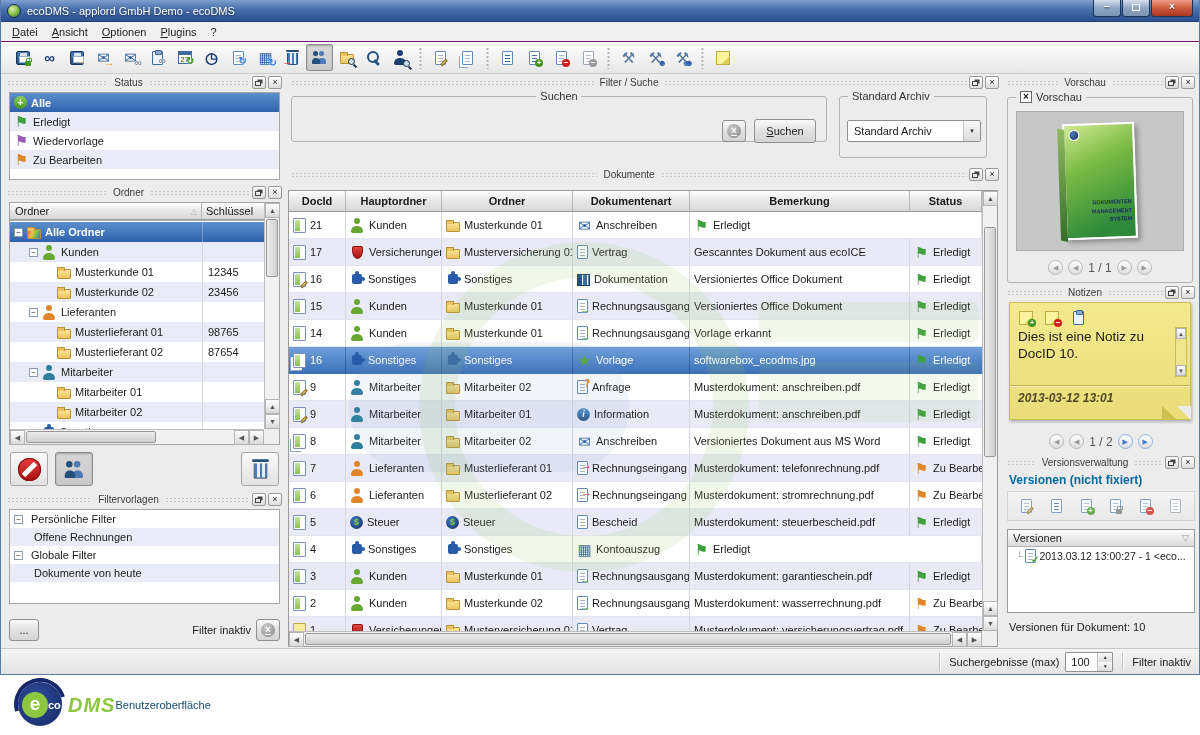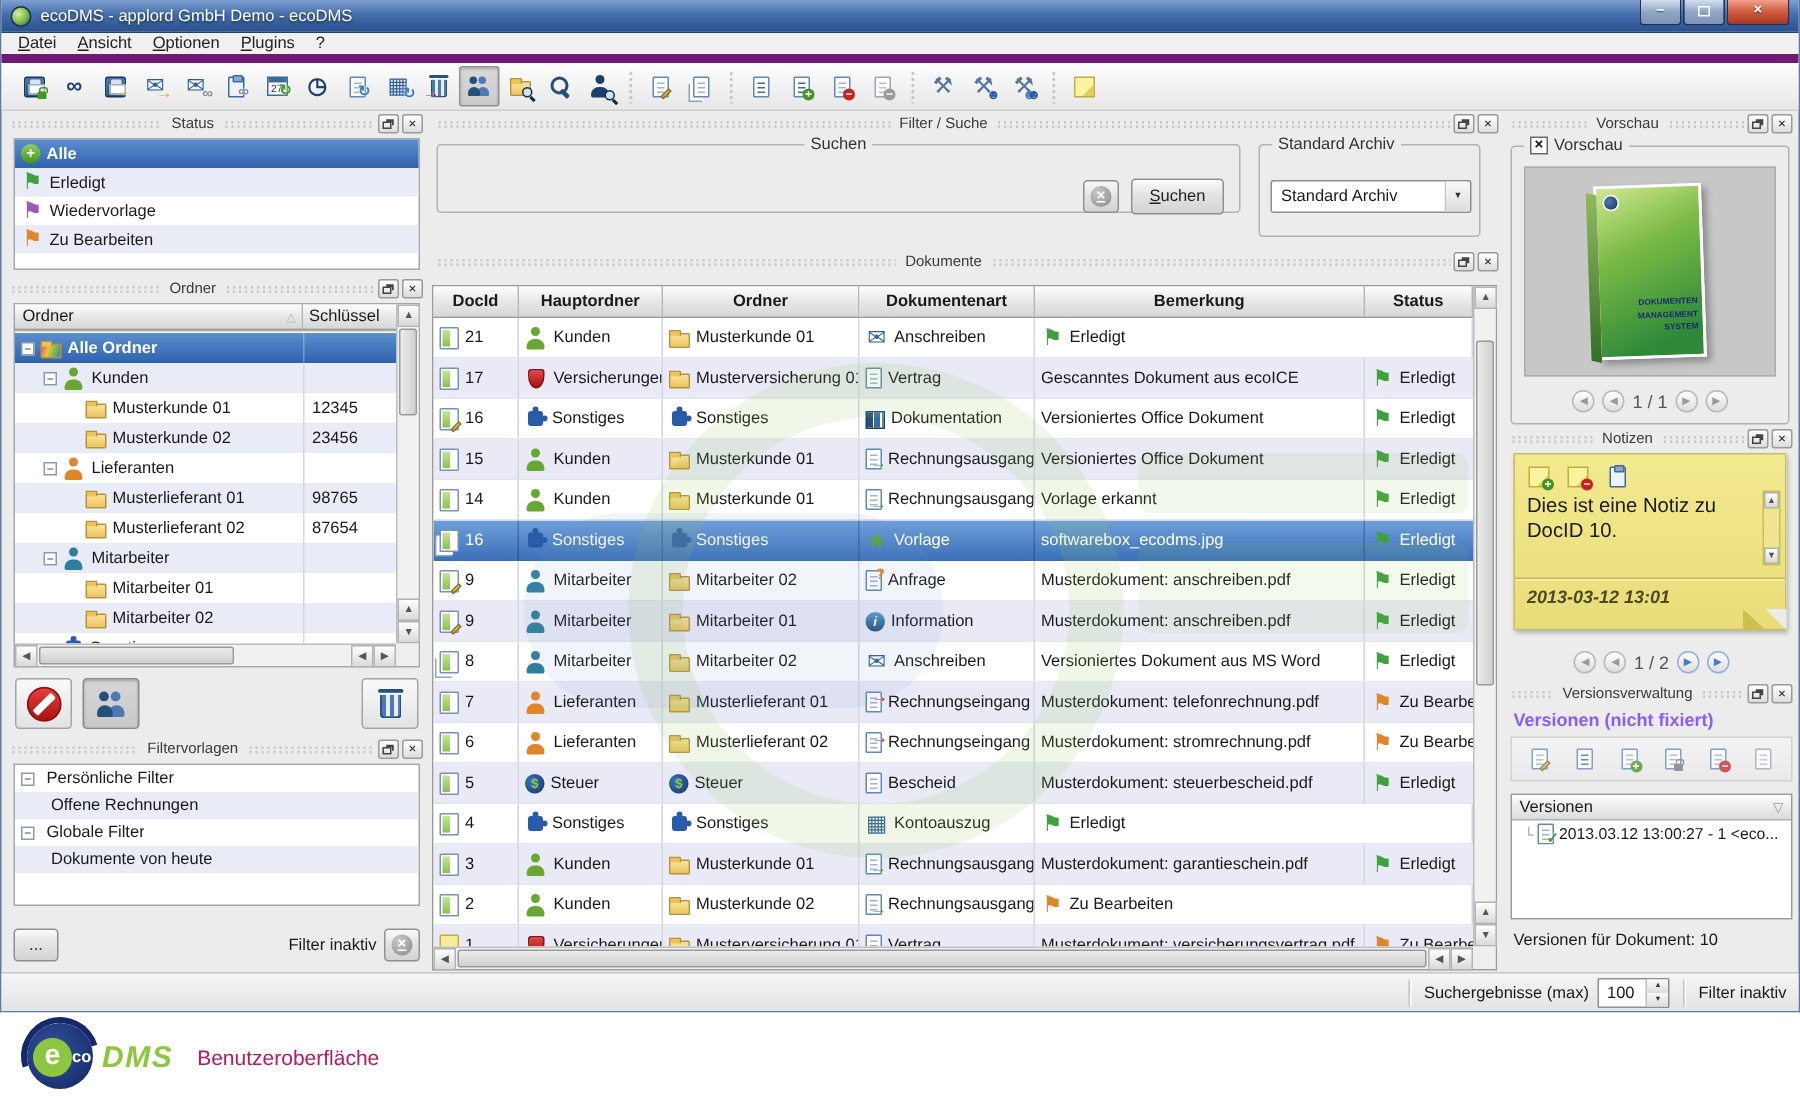--- a/index.html
+++ b/index.html
@@ -13,21 +13,21 @@
 .app-icon{width:14px;height:14px;border-radius:50%;margin:0 6px;
   background:radial-gradient(circle at 35% 35%,#d8efb0,#7cb83d 55%,#1f3f7f);border:1px solid #18305c;flex:none}
 .title-text{color:#fff;font-size:11px;text-shadow:0 1px 2px rgba(0,0,0,.55)}
 .winbtns{position:absolute;right:6px;top:0;display:flex}
 .winbtn{width:28px;height:17px;border:1px solid #1d3354;border-top:none;border-radius:0 0 3px 3px;margin-left:1px;
   background:linear-gradient(#d4dfee,#8fa5c4 50%,#7b93b5);color:#fff;text-align:center;line-height:14px;
   font-size:10px;font-weight:bold;text-shadow:0 1px 1px rgba(0,0,0,.6)}
 .winbtn.maxi span{display:inline-block;width:8px;height:7px;border:1px solid #fff;margin-top:4px}
 .winbtn.close{width:42px;background:linear-gradient(#f0a08c,#d35f44 45%,#a93620)}
 
-.menubar{height:20px;background:#f0f0f0;border-bottom:6px solid #701a75;display:flex;align-items:center;padding-left:4px}
+.menubar{height:20px;background:#f0f0f0;border-bottom:1px solid #701a75;display:flex;align-items:center;padding-left:4px}
 .menu-item{display:inline-block;padding:2px 7px;color:#222}
 .menu-item::first-letter{text-decoration:underline}
 .toolbar{height:32px;background:linear-gradient(#fdfdfd,#e7e7e7);border-bottom:1px solid #cccccc;
   display:flex;align-items:center;padding-left:8px}
 .tbtn{width:27px;height:27px;display:flex;align-items:center;justify-content:center;background:none;
   border:1px solid transparent;border-radius:2px;position:relative;flex:none}
 .tbtn.pressed{background:linear-gradient(#d9d9d9,#cbcbcb);border-color:#8f8f8f;box-shadow:inset 0 1px 2px rgba(0,0,0,.25)}
 .tsep{width:5px;height:22px;margin:0 4px;flex:none;
   background-image:radial-gradient(circle,#b5b5b5 0.9px,transparent 1.1px);background-size:4px 4px;background-position:center 0}
 
@@ -202,21 +202,21 @@
 .notetext{font-size:13.5px;color:#1a1a1a;line-height:1.25}
 .notestamp{font-weight:bold;font-style:italic;color:#4f4a25;font-size:12px}
 .nsb{position:absolute;width:12px;background:#efe58e;border:1px solid #c9be57;display:flex;flex-direction:column}
 .nsb .sbtn{width:10px;height:11px;font-size:6px}
 .swbox{position:relative;width:72px;height:116px;background:linear-gradient(155deg,#cfe890 0%,#7cbb45 35%,#2e8a3a 85%);
   border:2px solid #fff;box-shadow:3px 3px 5px rgba(0,0,0,.3);transform:rotate(-2deg)}
 .swbox .side{position:absolute;left:-7px;top:0;bottom:0;width:7px;background:linear-gradient(#8fba5e,#356e2a);transform:skewY(14deg) translateY(3px)}
 .swbox .dot{position:absolute;left:4px;top:4px;width:11px;height:11px;border-radius:50%;
   background:radial-gradient(circle at 35% 35%,#4d79b5,#16315e);border:1px solid #fff}
 .swbox .bl{position:absolute;right:3px;bottom:14px;text-align:right;color:#1b2a6b;font-weight:bold;font-size:5.5px;line-height:1.5}
-.vred{color:#8b5cf6;font-weight:bold;font-size:12px}
+.vred{color:#0369a1;font-weight:bold;font-size:12px}
 .vlist{position:absolute;background:#fff;border:1px solid #9a9a9a}
 .vhead{height:17px;background:linear-gradient(#fdfdfd,#dbdbdb);border-bottom:1px solid #b0b0b0;display:flex;align-items:center;padding:0 5px}
 .ventry{display:flex;align-items:center;gap:3px;padding:2px 2px 0 8px;white-space:nowrap;overflow:hidden;font-size:10.5px}
 .conn{color:#999;font-size:9px}
 
 .statusbar{position:absolute;left:0;right:0;bottom:0;height:26px;background:linear-gradient(#f5f5f5,#e3e3e3);
   border-top:1px solid #c6c6c6;display:flex;align-items:center;justify-content:flex-end;padding-right:8px}
 .ssep{width:1px;height:18px;background:#c2c2c2;box-shadow:1px 0 0 #fff;margin:0 9px}
 .spin{width:48px;height:20px;border:1px solid #8f8f8f;background:#fff;display:flex;border-radius:1px}
 .spin .v{flex:1;display:flex;align-items:center;padding-left:5px}
@@ -225,21 +225,21 @@
 .pagefoot{position:absolute;left:0;top:675px;width:1200px;height:60px;background:#fff;display:flex;align-items:center;padding-left:16px}
 .logo{position:relative;width:50px;height:50px;flex:none}
 .logo .swoosh{position:absolute;left:-2px;top:-2px;width:52px;height:52px;border-radius:50%;border:4px solid transparent;
   border-top-color:#16286b;border-left-color:#16286b;transform:rotate(28deg)}
 .logo .ball{position:absolute;left:2px;top:2px;width:44px;height:44px;border-radius:50%;
   background:radial-gradient(circle at 40% 40%,#31519f,#14245f)}
 .logo .edisc{position:absolute;left:6px;top:12px;width:26px;height:26px;border-radius:50%;background:#8dc63f;
   color:#fff;font-weight:bold;font-size:19px;text-align:center;line-height:24px}
 .logo .co{position:absolute;left:32px;top:19px;color:#fff;font-weight:bold;font-size:11px}
 .dms{color:#8dc63f;font-weight:bold;font-style:italic;font-size:20px;letter-spacing:1px;margin-left:2px}
-.foot-title{font-size:14px;color:#be185d;margin-left:16px}
+.foot-title{font-size:11px;color:#0c4a6e;}
 .abtn{width:38px;height:34px;border:1px solid #a5a5a5;border-radius:3px;background:linear-gradient(#fafafa,#e2e2e2);
   display:flex;align-items:center;justify-content:center;position:relative}
 .abtn.pressed{background:linear-gradient(#d6d6d6,#c9c9c9);border-color:#8a8a8a;box-shadow:inset 0 1px 2px rgba(0,0,0,.25)}
 .smalltxt{font-size:10px}
 </style>
 </head>
 <body>
 
 <div class="window">
 
@@ -1082,20 +1082,23 @@
             </div>
             <div class="dc">
               <span class="ic ic-folder"></span>
               <span>Musterkunde 02</span>
             </div>
             <div class="dc">
               <span class="ic ic-pagew">
                 <span class="ov ov-out"></span>
               </span>
               <span>Rechnungsausgang</span>
+            </div>
+            <div class="dc">
+              <span>Musterdokument: wasserrechnung.pdf</span>
             </div>
             <div class="dc">
               <span class="ic ">
                 <span class="g c-flag-orange big">⚑</span>
               </span>
               <span>Zu Bearbeiten</span>
             </div>
           </div>
           <div class="doc-row alt">
             <div class="dc">

